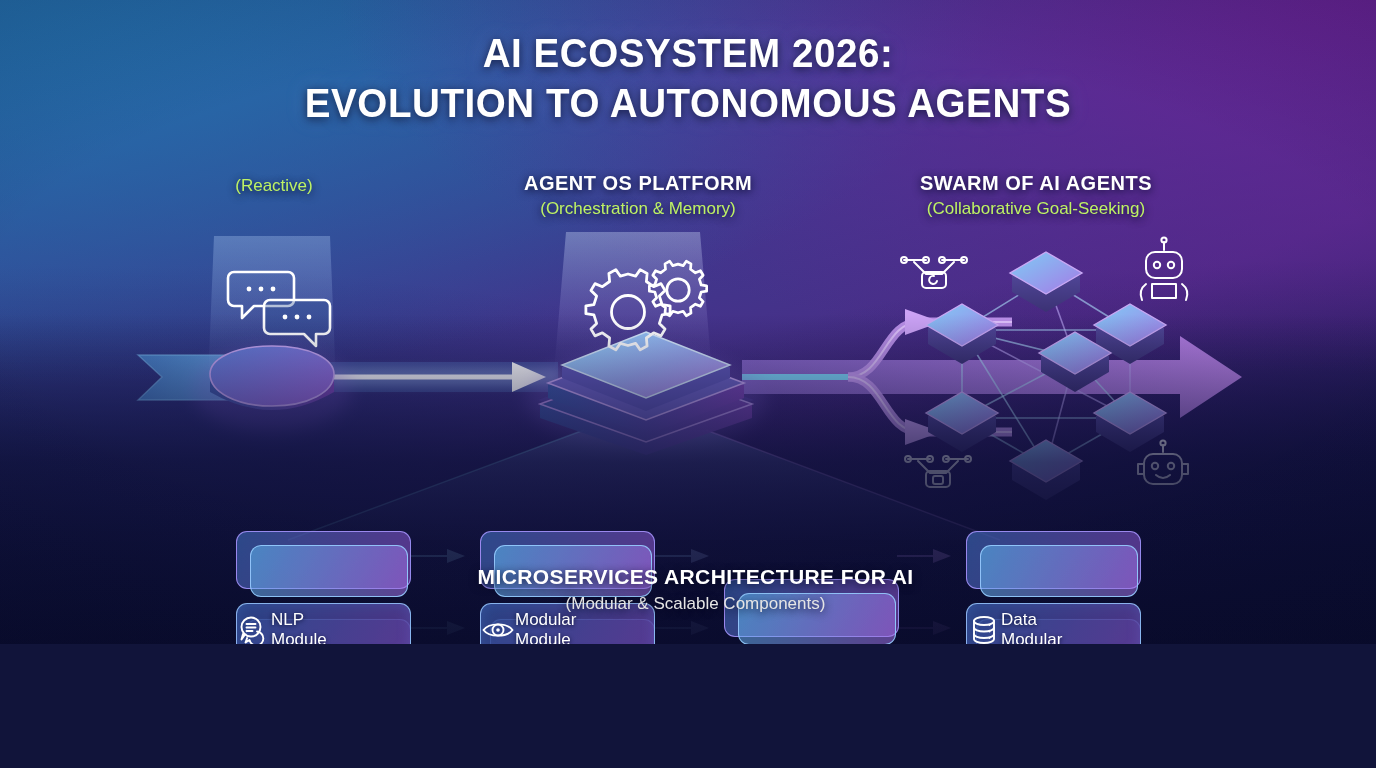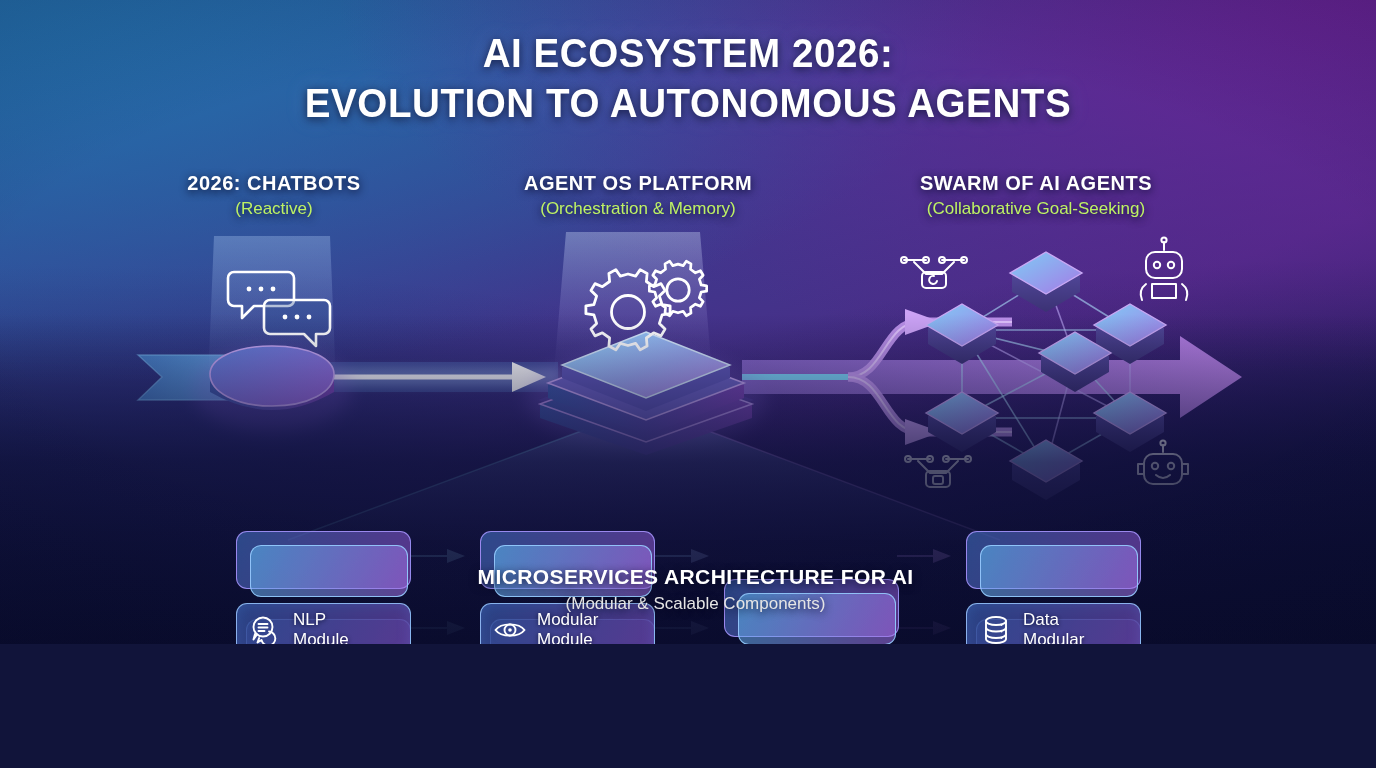--- a/index.html
+++ b/index.html
@@ -71,21 +71,21 @@
   }
   .card .inner{
     position:absolute; left:14px; top:14px; width:158px; height:52px;
     border:1.4px solid rgba(150,205,255,.9); border-radius:11px;
     background:linear-gradient(115deg, rgba(95,185,240,.55), rgba(160,110,225,.55));
   }
   .card .label{
     position:absolute; left:0; top:72px; width:175px; height:54px;
     border:1.5px solid rgba(150,200,255,.85); border-radius:11px;
     background:linear-gradient(120deg, rgba(48,78,150,.82), rgba(95,62,155,.82));
-    display:flex; align-items:center; gap:10px; padding-left:12px;
+    display:flex; align-items:center; 
     box-shadow:0 0 14px rgba(90,140,240,.22) inset;
   }
   .card .label .txt{
     color:#fff; font-size:17px; line-height:1.18; text-shadow:0 1px 4px rgba(4,6,30,.8);
   }
   .card .label .txt span{ display:block; }
   .icn{ width:34px; height:34px; flex:0 0 34px; }
   .icn svg{ width:34px; height:34px; display:block; }
 </style>
 </head>
@@ -351,21 +351,20 @@
 
   <div class="bg-dark-bottom"></div>
   <div class="vignette"></div>
 
   <div class="title">
     <span>AI ECOSYSTEM 2026:</span>
     <span class="l2">EVOLUTION TO AUTONOMOUS AGENTS</span>
   </div>
 
   <div class="stage-label" style="left:104px; top:172px; width:340px;">
-    <div class="hd">2026: CHATBOTS</div>
     <div class="sub">(Reactive)</div>
   </div>
 
   <div class="stage-label" style="left:866px; top:172px; width:340px;">
     <div class="hd">SWARM OF AI AGENTS</div>
     <div class="sub">(Collaborative Goal-Seeking)</div>
   </div>
 
   <div class="stage-label" style="left:468px; top:172px; width:340px;">
     <div class="hd">AGENT OS PLATFORM</div>

